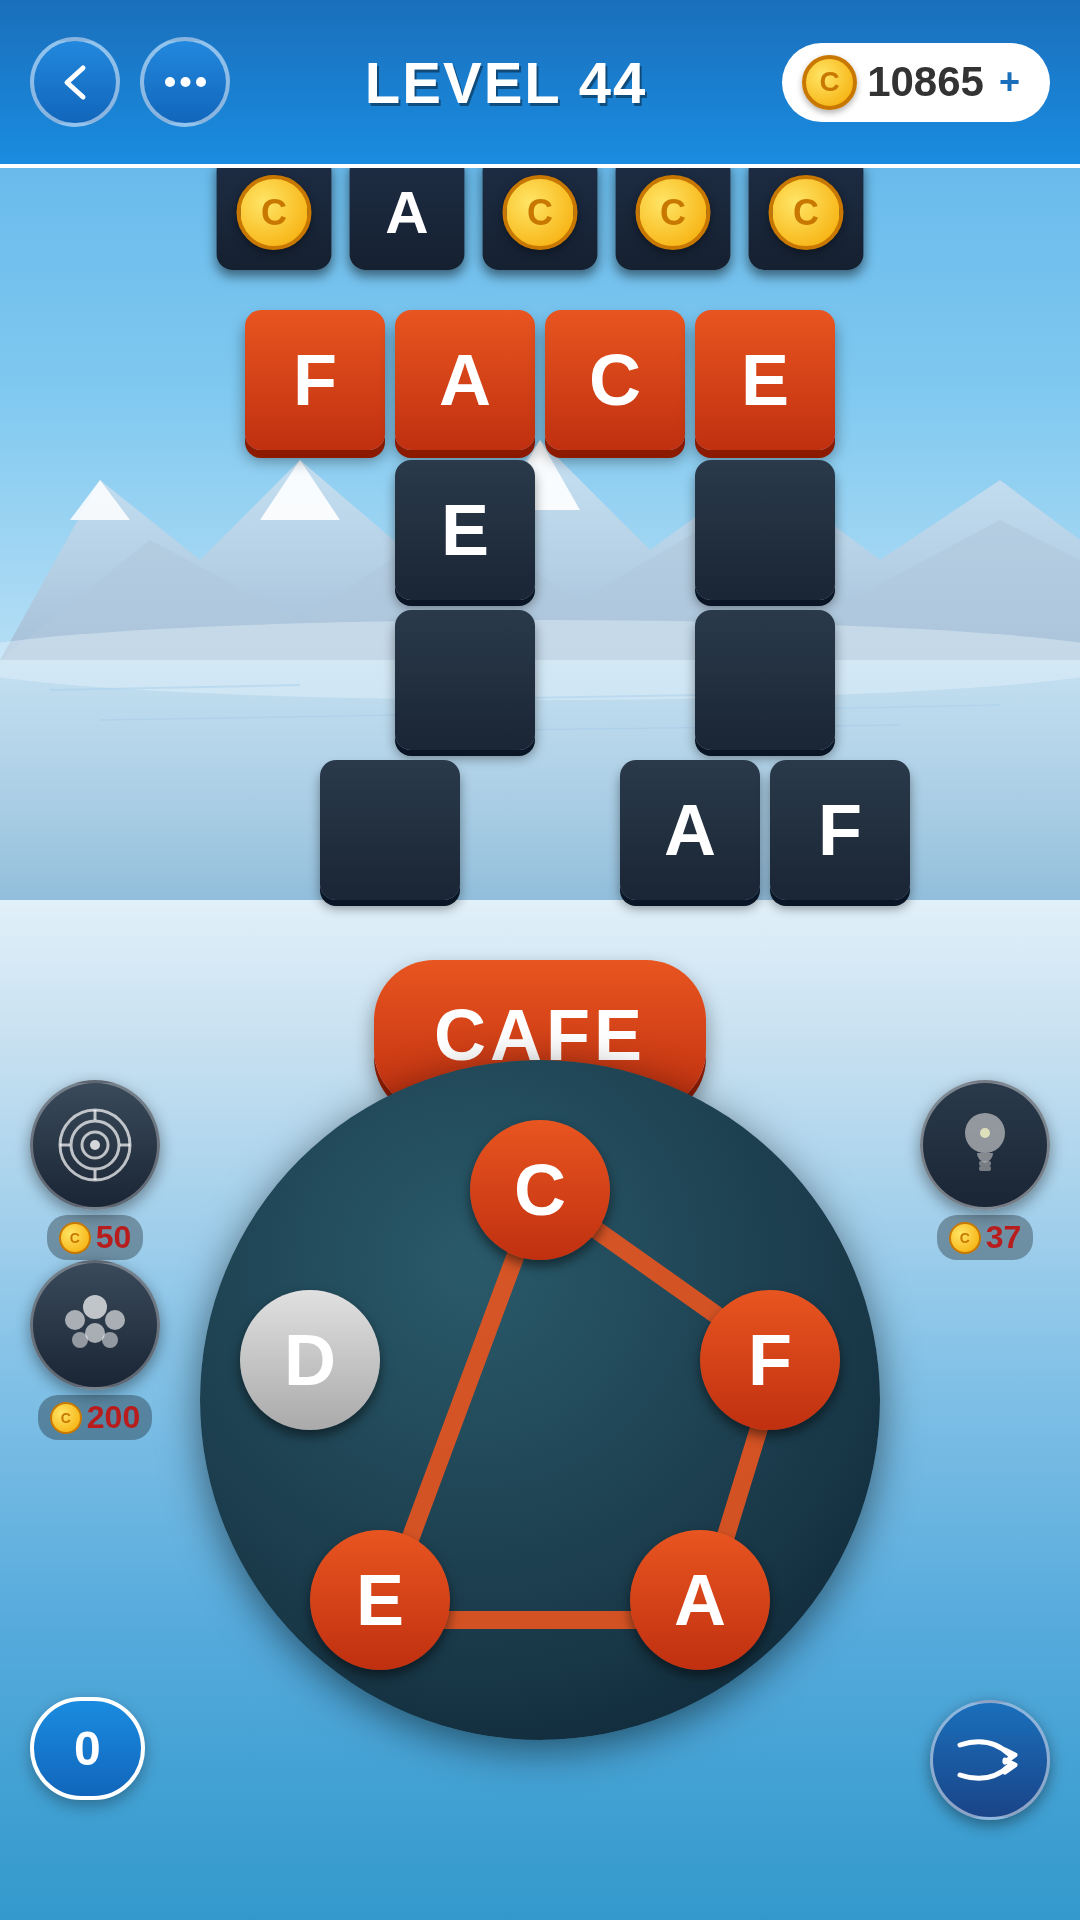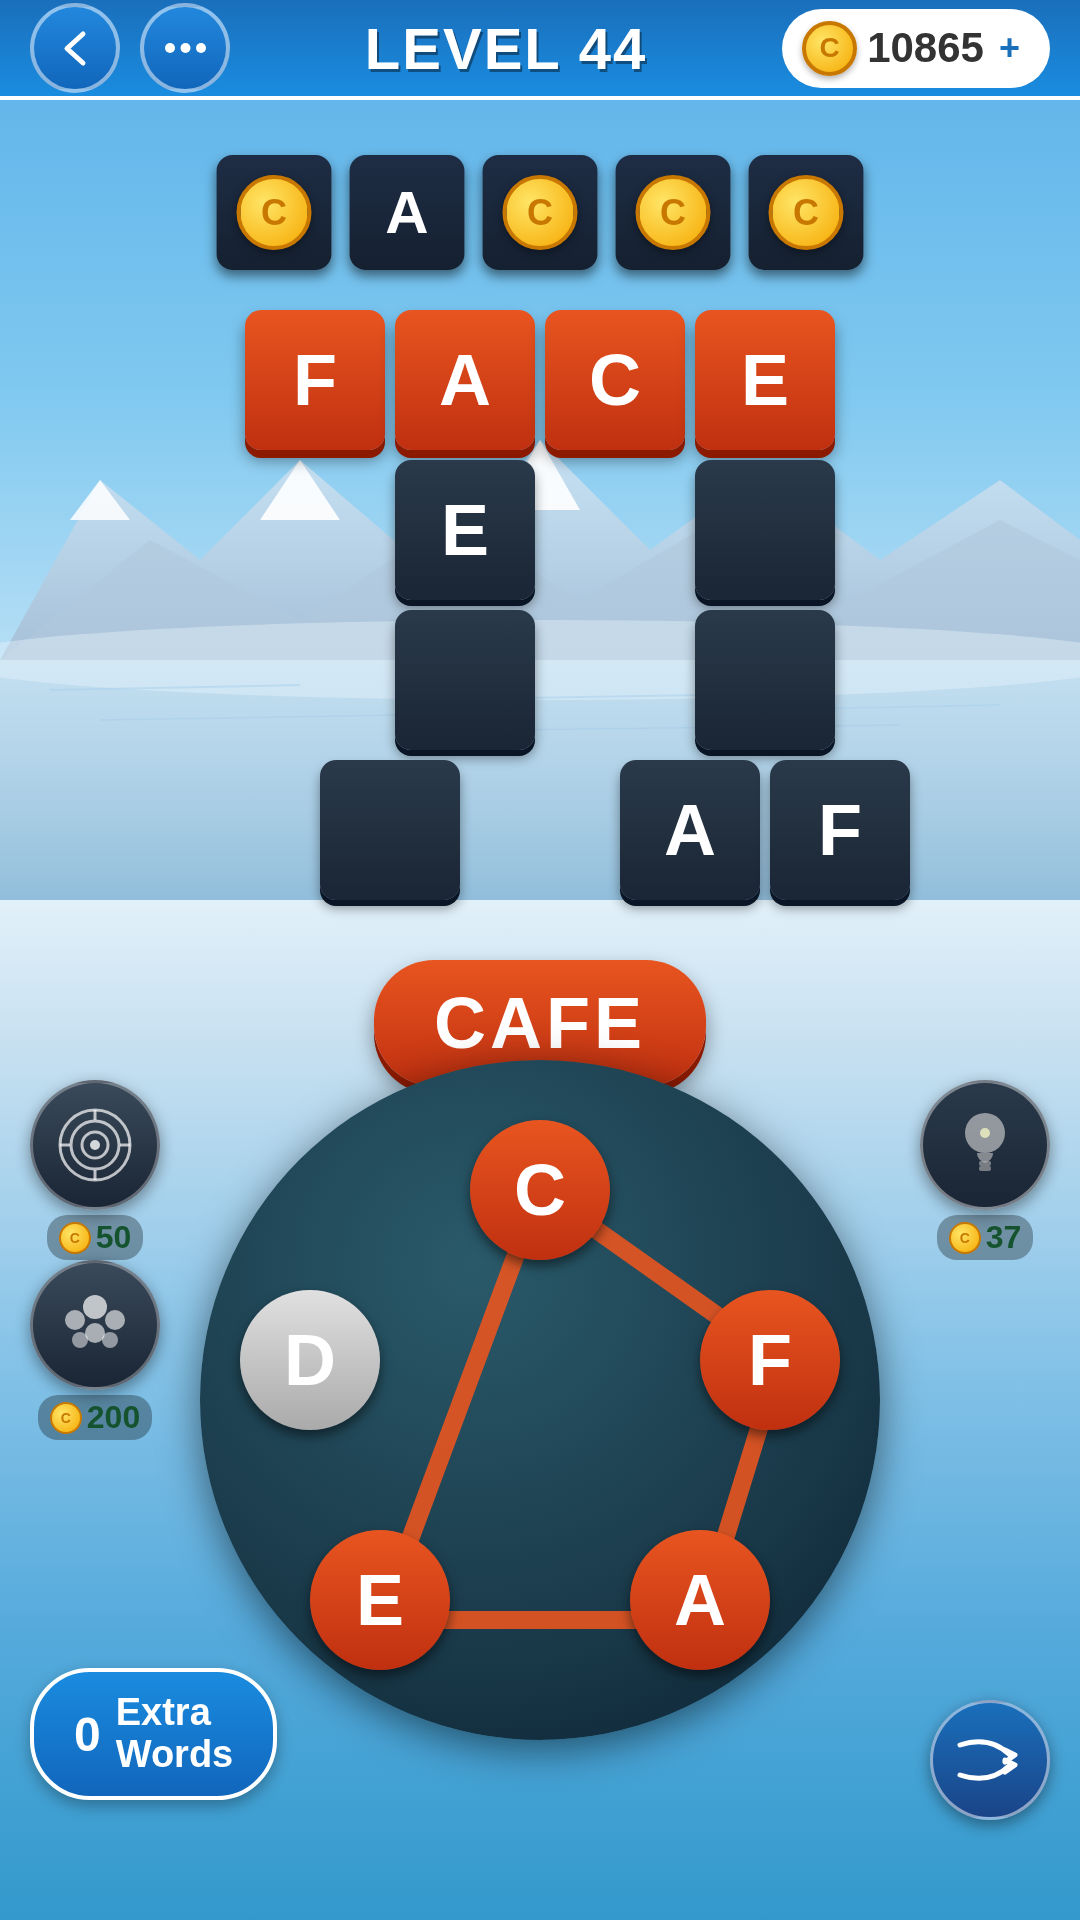--- a/index.html
+++ b/index.html
@@ -40,21 +40,21 @@
       width: 100%;
       height: 500px;
       z-index: 1;
     }
 
     
     .header {
       position: absolute;
       top: 0; left: 0;
       width: 100%;
-      height: 100px;
+      height: 168px;
       background: linear-gradient(180deg, #1a6fbb 0%, #1a8ce0 100%);
       border-bottom: 4px solid #fff;
       display: flex;
       align-items: center;
       justify-content: space-between;
       padding: 0 30px;
       z-index: 100;
     }
 
     .header-left {
@@ -193,21 +193,21 @@
     }
 
     
     .cafe-answer {
       position: absolute;
       top: 960px;
       left: 50%;
       transform: translateX(-50%);
       background: linear-gradient(180deg, #e85520 0%, #c03010 100%);
       border-radius: 60px;
-      padding: 22px 60px;
+      padding: 34px 60px;
       z-index: 10;
       box-shadow: 0 8px 0 #8b1a00, 0 10px 20px rgba(0,0,0,0.4);
     }
 
     .cafe-text {
       font-size: 72px;
       font-weight: 900;
       color: #fff;
       letter-spacing: 4px;
     }
@@ -318,21 +318,21 @@
       align-items: center;
       justify-content: center;
       font-size: 14px;
       font-weight: 900;
       color: #c87800;
     }
 
     .cost-text {
       font-size: 32px;
       font-weight: 900;
-      color: #14532d;
+      color: #b91c1c;
     }
 
     
     .powerup-right {
       position: absolute;
       top: 1080px;
       right: 30px;
       z-index: 20;
       display: flex;
       flex-direction: column;
@@ -581,21 +581,20 @@
     </svg>
   </div>
   <div class="powerup-cost">
     <div class="cost-coin">C</div>
     <span class="cost-text">37</span>
   </div>
 </div>
 
 <div class="extra-words-btn">
   <span class="extra-words-count">0</span>
-  <span class="extra-words-label">Extra<br>Words</span>
 </div>
 
 <div class="shuffle-btn">
   <svg width="70" height="60" viewBox="0 0 70 60">
     <path d="M5 15 Q35 5 55 25" stroke="white" stroke-width="5" fill="none" stroke-linecap="round"></path>
     <path d="M50 20 L60 25 L50 32" stroke="white" stroke-width="5" fill="none" stroke-linecap="round" stroke-linejoin="round"></path>
     <path d="M5 45 Q35 55 55 35" stroke="white" stroke-width="5" fill="none" stroke-linecap="round"></path>
     <path d="M50 30 L60 35 L50 42" stroke="white" stroke-width="5" fill="none" stroke-linecap="round" stroke-linejoin="round"></path>
   </svg>
 </div>

